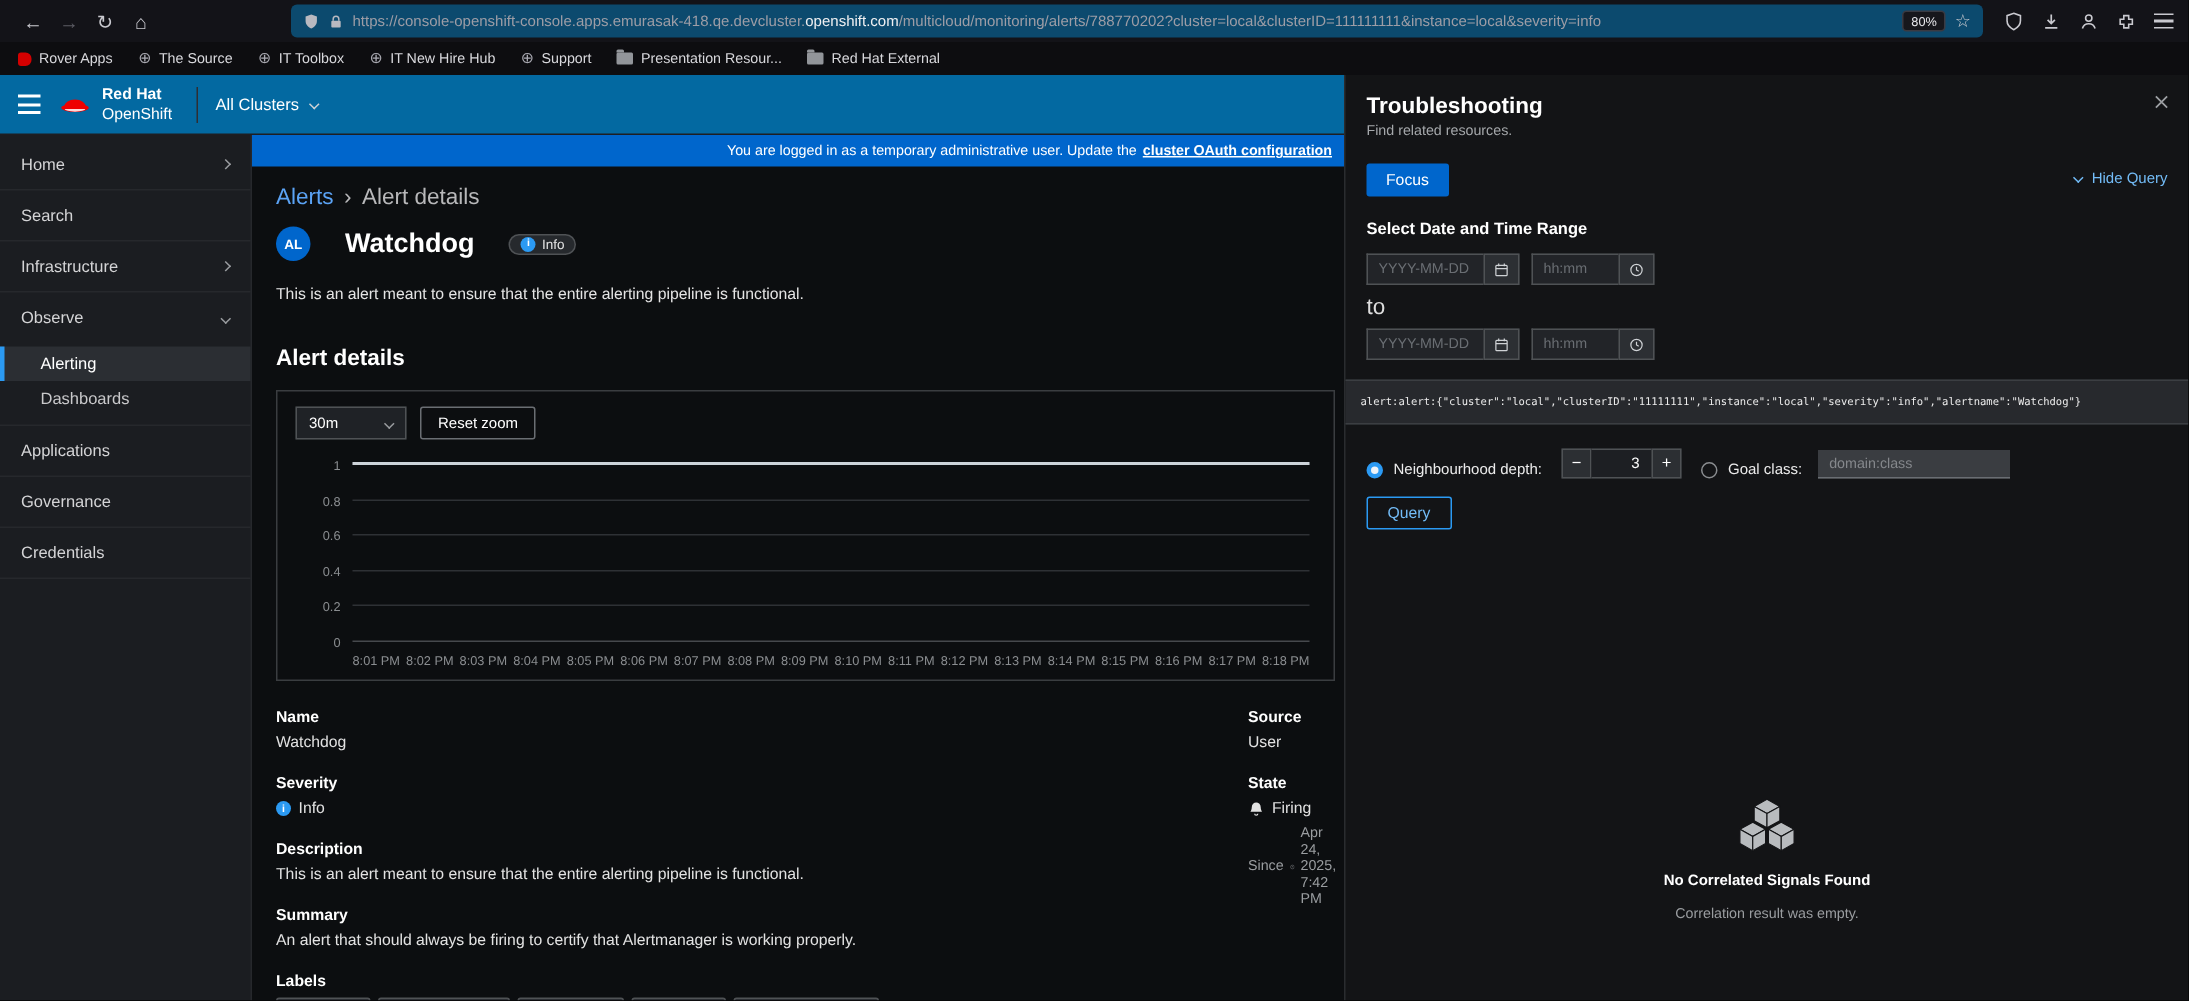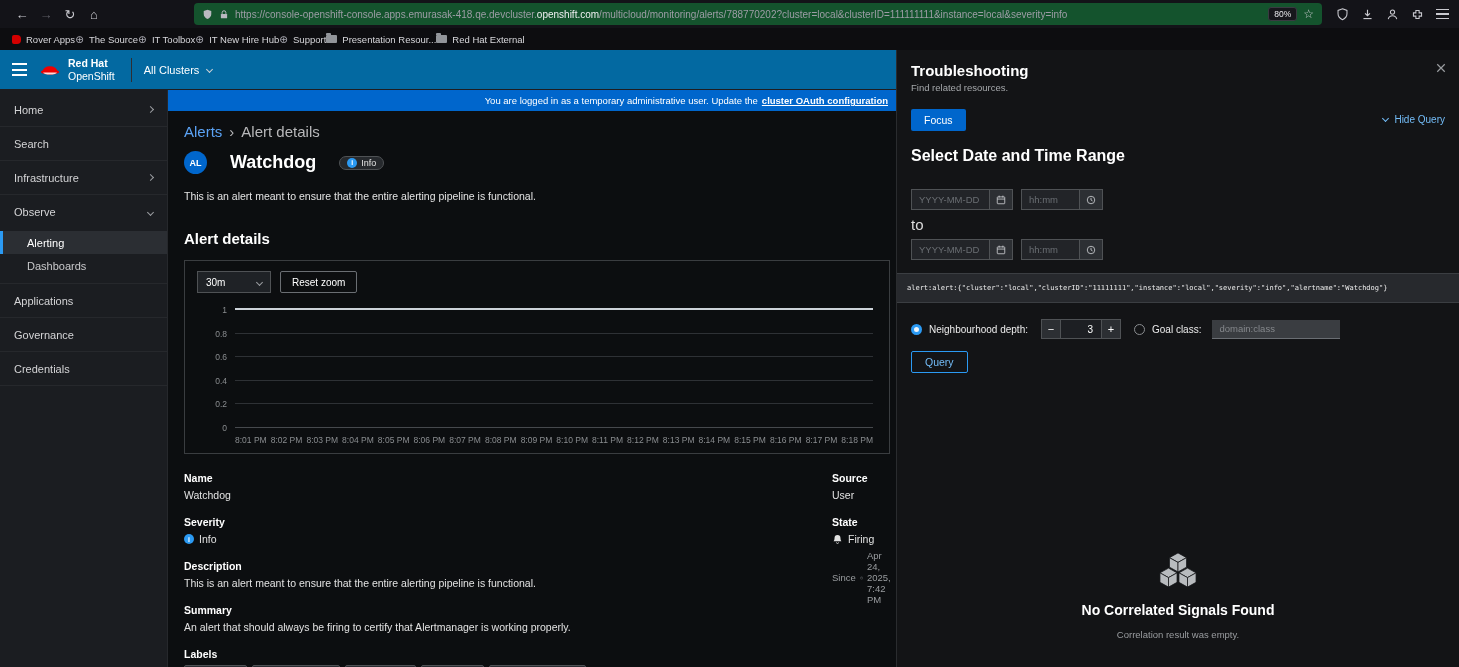--- a/index.html
+++ b/index.html
@@ -4,34 +4,34 @@
 <style>
   * { margin:0; padding:0; box-sizing:border-box; }
   body { background:#000; font-family:"Liberation Sans","DejaVu Sans",sans-serif; }
   .screen { width:1459px; height:667px; position:relative; overflow:hidden; background:#0f1113; color:#e8e8e8; }
 
   
   .ff-toolbar { height:28px; background:#131318; display:flex; align-items:center; padding:0 10px; }
   .nav-btn { width:24px; height:22px; display:flex; align-items:center; justify-content:center;
              color:#c9c9cf; font-size:13px; background:none; border:none; }
   .nav-btn.dim { color:#5c5c64; }
-  .urlbar { flex:1; height:22px; margin-left:88px; background:#14532d; border-radius:4px;
+  .urlbar { flex:1; height:22px; margin-left:88px; background:#0c4a6e; border-radius:4px;
             display:flex; align-items:center; padding:0 8px; gap:6px; font-size:10px; color:#9d9da6;
             white-space:nowrap; overflow:hidden; }
   .url-text { overflow:hidden; white-space:nowrap; flex:1; }
   .url-domain { color:#f0f0f2; }
   .zoom-badge { margin-left:auto; background:#17171c; border:1px solid #3a3a42; border-radius:3px;
                 color:#e8e8ec; font-size:8.5px; padding:1px 5px; }
   .star { color:#c9c9cf; font-size:12px; }
   .tb-right { display:flex; gap:12px; align-items:center; margin-left:14px; color:#c9c9cf; }
   .tb-right svg { display:block; }
   .hamb { display:flex; flex-direction:column; gap:3px; width:13px; }
   .hamb i { display:block; height:1.5px; background:#c9c9cf; }
 
-  .ff-bookmarks { height:22px; background:#0d0d10; display:flex; align-items:center; 
+  .ff-bookmarks { height:22px; background:#0d0d10; display:flex; align-items:center; gap:17px;
                   padding:0 12px; font-size:9.5px; color:#d8d8dc; white-space:nowrap; }
   .bm { display:flex; align-items:center; gap:5px; }
   .bm-globe { color:#a8a8b0; font-size:10.5px; line-height:1; }
   .rover-icon { width:9px; height:9px; background:#d40000; border-radius:2px 4px 4px 2px; }
   .folder-icon { width:11px; height:8px; background:#92959a; border-radius:1px; position:relative; }
   .folder-icon::before { content:""; position:absolute; top:-2px; left:0; width:5px; height:2px;
                          background:#92959a; border-radius:1px 1px 0 0; }
 
   
   .app { display:flex; height:617px; }
@@ -116,51 +116,51 @@
   .panel-title { font-size:15px; font-weight:bold; color:#fff; }
   .panel-sub { font-size:9.5px; color:#a5a8ab; margin-top:3px; }
   .panel-close { position:absolute; top:12px; right:12px; color:#9a9da0; background:none; border:none;
                  cursor:pointer; }
   .panel-controls { padding:12px 14px 0; position:relative; }
   .focus-btn { background:#0066cc; color:#fff; border:none; font-size:10.5px; padding:5px 13px;
                border-radius:2px; cursor:pointer; }
   .hide-query { position:absolute; right:14px; top:17px; color:#73bcf7; font-size:10px;
                 display:flex; align-items:center; gap:6px; cursor:pointer; }
   .hide-query .chev { border-color:#73bcf7; margin-top:-2px; }
-  .range-title { font-size:16px; font-weight:bold; color:#fff; margin:16px 0 24px; }
+  .range-title { font-size:11px; font-weight:bold; color:#fff; margin:16px 0 10px; }
   .dt-row { display:flex; align-items:center; gap:8px; }
   .dt-group { display:flex; }
   .dt-input { width:78px; height:21px; background:#222428; border:1px solid #4f5255; border-right:none;
               color:#e0e0e0; font-size:9.5px; padding:0 7px; }
   .dt-input.time { width:58px; }
   .dt-input::placeholder { color:#6a6e73; }
   .dt-btn { width:24px; height:21px; background:#2c2f33; border:1px solid #4f5255; color:#cfd2d5;
             display:flex; align-items:center; justify-content:center; cursor:pointer; }
   .to-label { font-size:15px; color:#ddd; margin:6px 0; }
   .expression { margin-top:13px; background:#27292d; border-top:1px solid #3b3e42; border-bottom:1px solid #3b3e42;
                 padding:10px 10px; font-family:"DejaVu Sans Mono","Liberation Mono",monospace; font-size:7px;
                 color:#ececec; white-space:nowrap; overflow:hidden; }
-  .opts-row { display:flex; align-items:center; gap:7px; padding:16px 14px 0; font-size:10px; color:#ececec;
+  .opts-row { display:flex; align-items:flex-end; gap:7px; padding:16px 14px 0; font-size:10px; color:#ececec;
               white-space:nowrap; }
   .radio { width:11px; height:11px; border-radius:50%; border:1px solid #8a8d90; background:transparent;
            flex-shrink:0; cursor:pointer; }
   .radio.checked { border:3.5px solid #2b9af3; background:#eef3f8; }
   .stepper { display:flex; margin:0 6px; }
   .step-btn { width:20px; height:20px; background:#2c2f33; border:1px solid #4f5255; color:#fff;
               font-size:11px; display:flex; align-items:center; justify-content:center; cursor:pointer; }
   .step-val { width:40px; height:20px; background:#1d1f23; border-top:1px solid #4f5255;
               border-bottom:1px solid #4f5255; color:#fff; font-size:10px; display:flex;
               align-items:center; justify-content:flex-end; padding-right:8px; }
   .goal-input { width:128px; height:19px; background:#3a3d41; border:none; border-bottom:1px solid #6a6e73;
                 color:#e0e0e0; font-size:9.5px; padding:0 7px; margin-left:4px; }
   .goal-input::placeholder { color:#85888c; }
   .query-btn { margin:12px 14px 0; align-self:flex-start; background:transparent; border:1px solid #2b9af3;
                color:#73bcf7; font-size:10.5px; padding:4px 13px; border-radius:2px; cursor:pointer; }
   .empty { display:flex; flex-direction:column; align-items:center; margin-top:178px; }
-  .empty-title { font-size:14px; font-weight:bold; color:#fff; margin-top:13px; }
+  .empty-title { font-size:10px; font-weight:bold; color:#fff; margin-top:13px; }
   .empty-sub { font-size:9.5px; color:#9a9da0; margin-top:11px; }
 
   svg.ic { display:block; }
 </style>
 </head>
 <body>
 
 <div class="screen">
 
   <div class="ff-toolbar">

